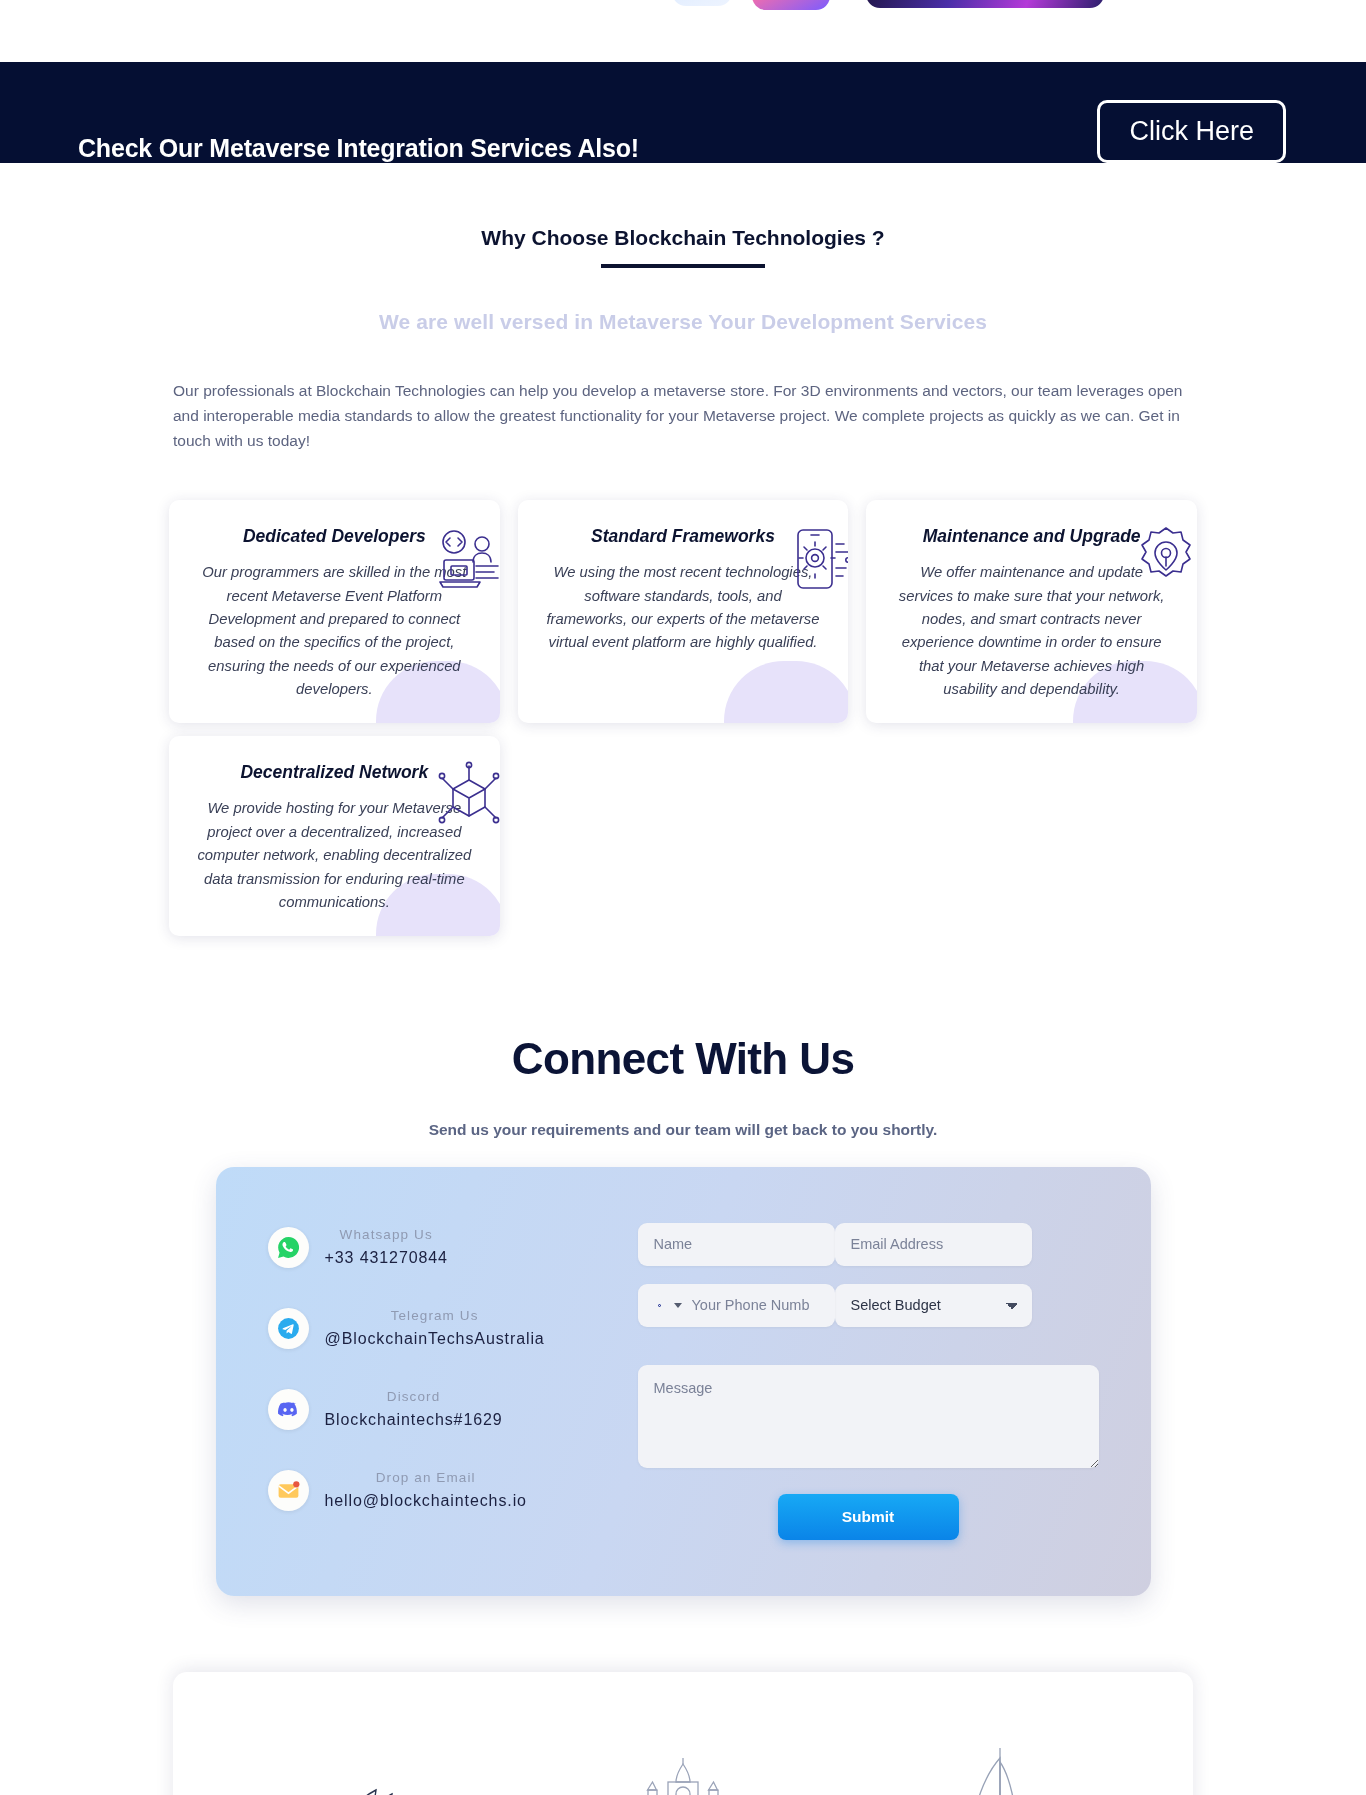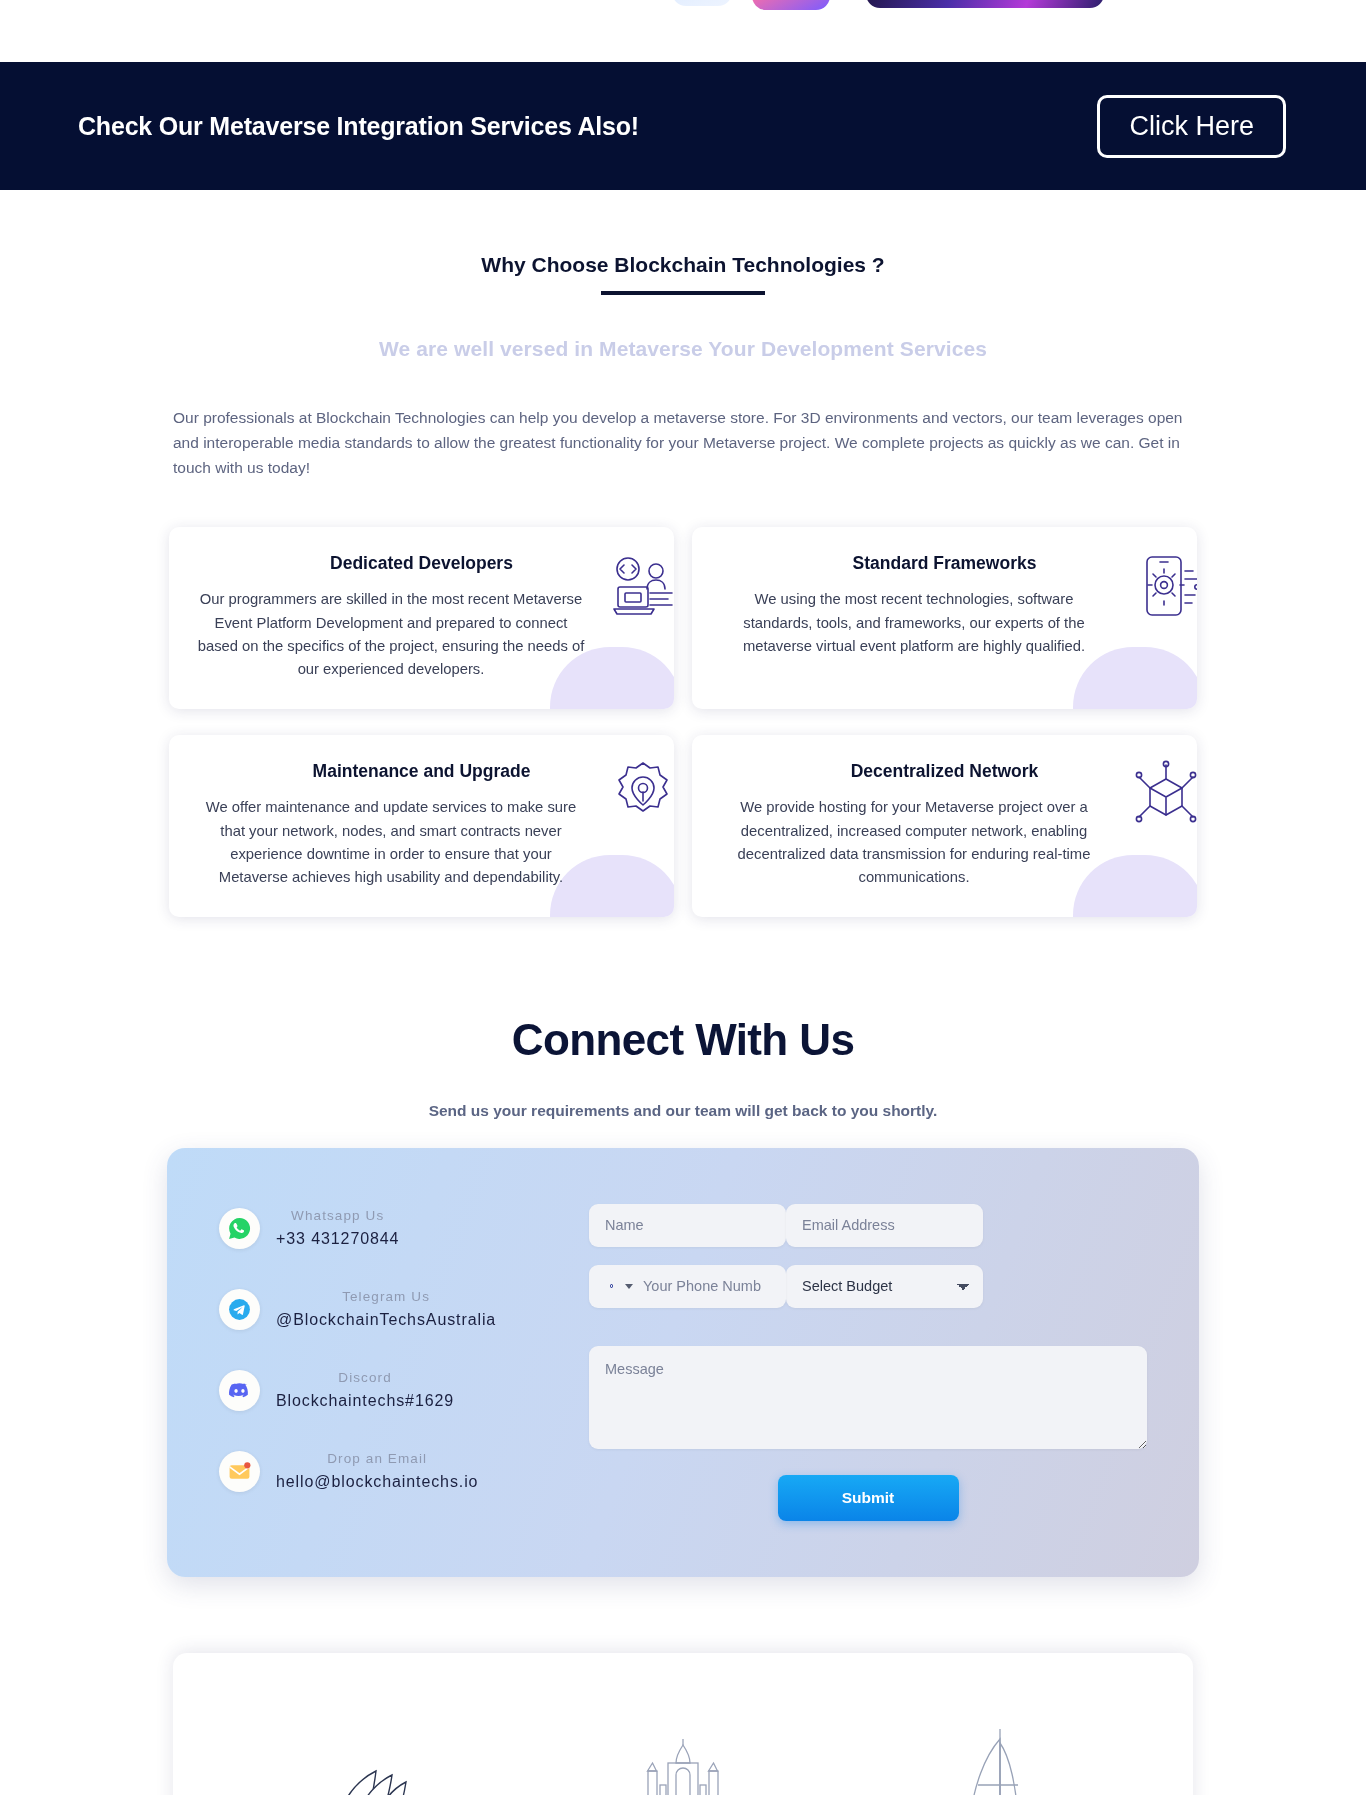--- a/index.html
+++ b/index.html
@@ -14,22 +14,22 @@
 
   
   .top-strip { position:relative; height:62px; background:#ffffff; overflow:hidden; }
   .tsimg { position:absolute; top:-60px; border-radius:14px; }
   .ts1 { left:672px; width:60px; height:66px; background:linear-gradient(160deg,#cfe3ff,#eef4ff); }
   .ts2 { left:752px; width:78px; height:70px; background:linear-gradient(150deg,#ff9ec4,#fd6fa5 45%,#7b5cff); }
   .ts3 { left:866px; width:238px; height:68px; background:linear-gradient(110deg,#1a1238,#4a2ea8 40%,#b43ad8 70%,#2b1f6b); }
 
   
   .cta-banner {
-    height:128px; background:#050f33;
-    display:flex; align-items:center; justify-content:space-between;
+    height:101px; background:#050f33;
+    display:flex; align-items:flex-end; justify-content:space-between;
     padding:0 80px 0 78px;
   }
   .cta-text { color:#ffffff; font-size:25px; font-weight:bold; letter-spacing:-.2px; }
   .cta-btn {
     color:#ffffff; font-size:27px; font-weight:500;
     border:3px solid #ffffff; border-radius:10px;
     padding:13px 29px; background:transparent; cursor:pointer;
     font-family:Liberation Sans, sans-serif;
   }
 
@@ -47,21 +47,21 @@
     margin-top:24px; font-size:21px; font-weight:bold; color:#c9cde8; letter-spacing:.1px;
   }
   .why-para {
     width:1020px; margin:44px auto 0; text-align:left;
     font-size:15.5px; line-height:1.62; color:#5d6480;
   }
 
   
   .cards {
     width:1028px; margin:47px auto 0;
-    display:grid; grid-template-columns:1fr 1fr; gap:26px 18px;
+    display:grid; grid-template-columns:1fr 1fr 1fr; gap:13px 18px;font-style:italic;
   }
   .card {
     position:relative; background:#ffffff; border-radius:10px;
     box-shadow:0 2px 14px rgba(40,40,90,.13);
     padding:26px 26px 22px; min-height:182px; overflow:hidden;
   }
   .card:before {
     content:""; position:absolute; right:-8px; bottom:-46px;
     width:132px; height:108px; border-radius:60px 60px 0 0;
     background:#e7e2fa; z-index:0;
@@ -71,21 +71,21 @@
   .card-p { width:392px; font-size:14.8px; line-height:1.58; color:#3a4057; }
   .card-icon { position:absolute; right:-6px; top:22px; width:74px; height:78px; z-index:3; }
   .card-icon svg { width:100%; height:100%; display:block; }
 
   
   .connect { margin-top:98px; text-align:center; }
   .connect-h { font-size:44px; font-weight:bold; color:#0b1436; letter-spacing:-.6px; }
   .connect-sub { margin-top:14px; font-size:15.5px; font-weight:bold; color:#5b6584; }
 
   .panel {
-    width:1032px; margin:28px auto 0;
+    width:935px; margin:28px auto 0;
     background:linear-gradient(110deg,#bfdbf8 0%,#c9d7f2 48%,#cfcfe0 100%);
     border-radius:18px;
     box-shadow:0 8px 26px rgba(60,70,120,.16);
     padding:54px 52px 56px;
     display:flex; gap:30px;
   }
   .contacts { width:340px; padding-top:6px; }
   .crow { display:flex; align-items:flex-start; margin-bottom:40px; }
   .crow:last-child { margin-bottom:0; }
   .cicon {

